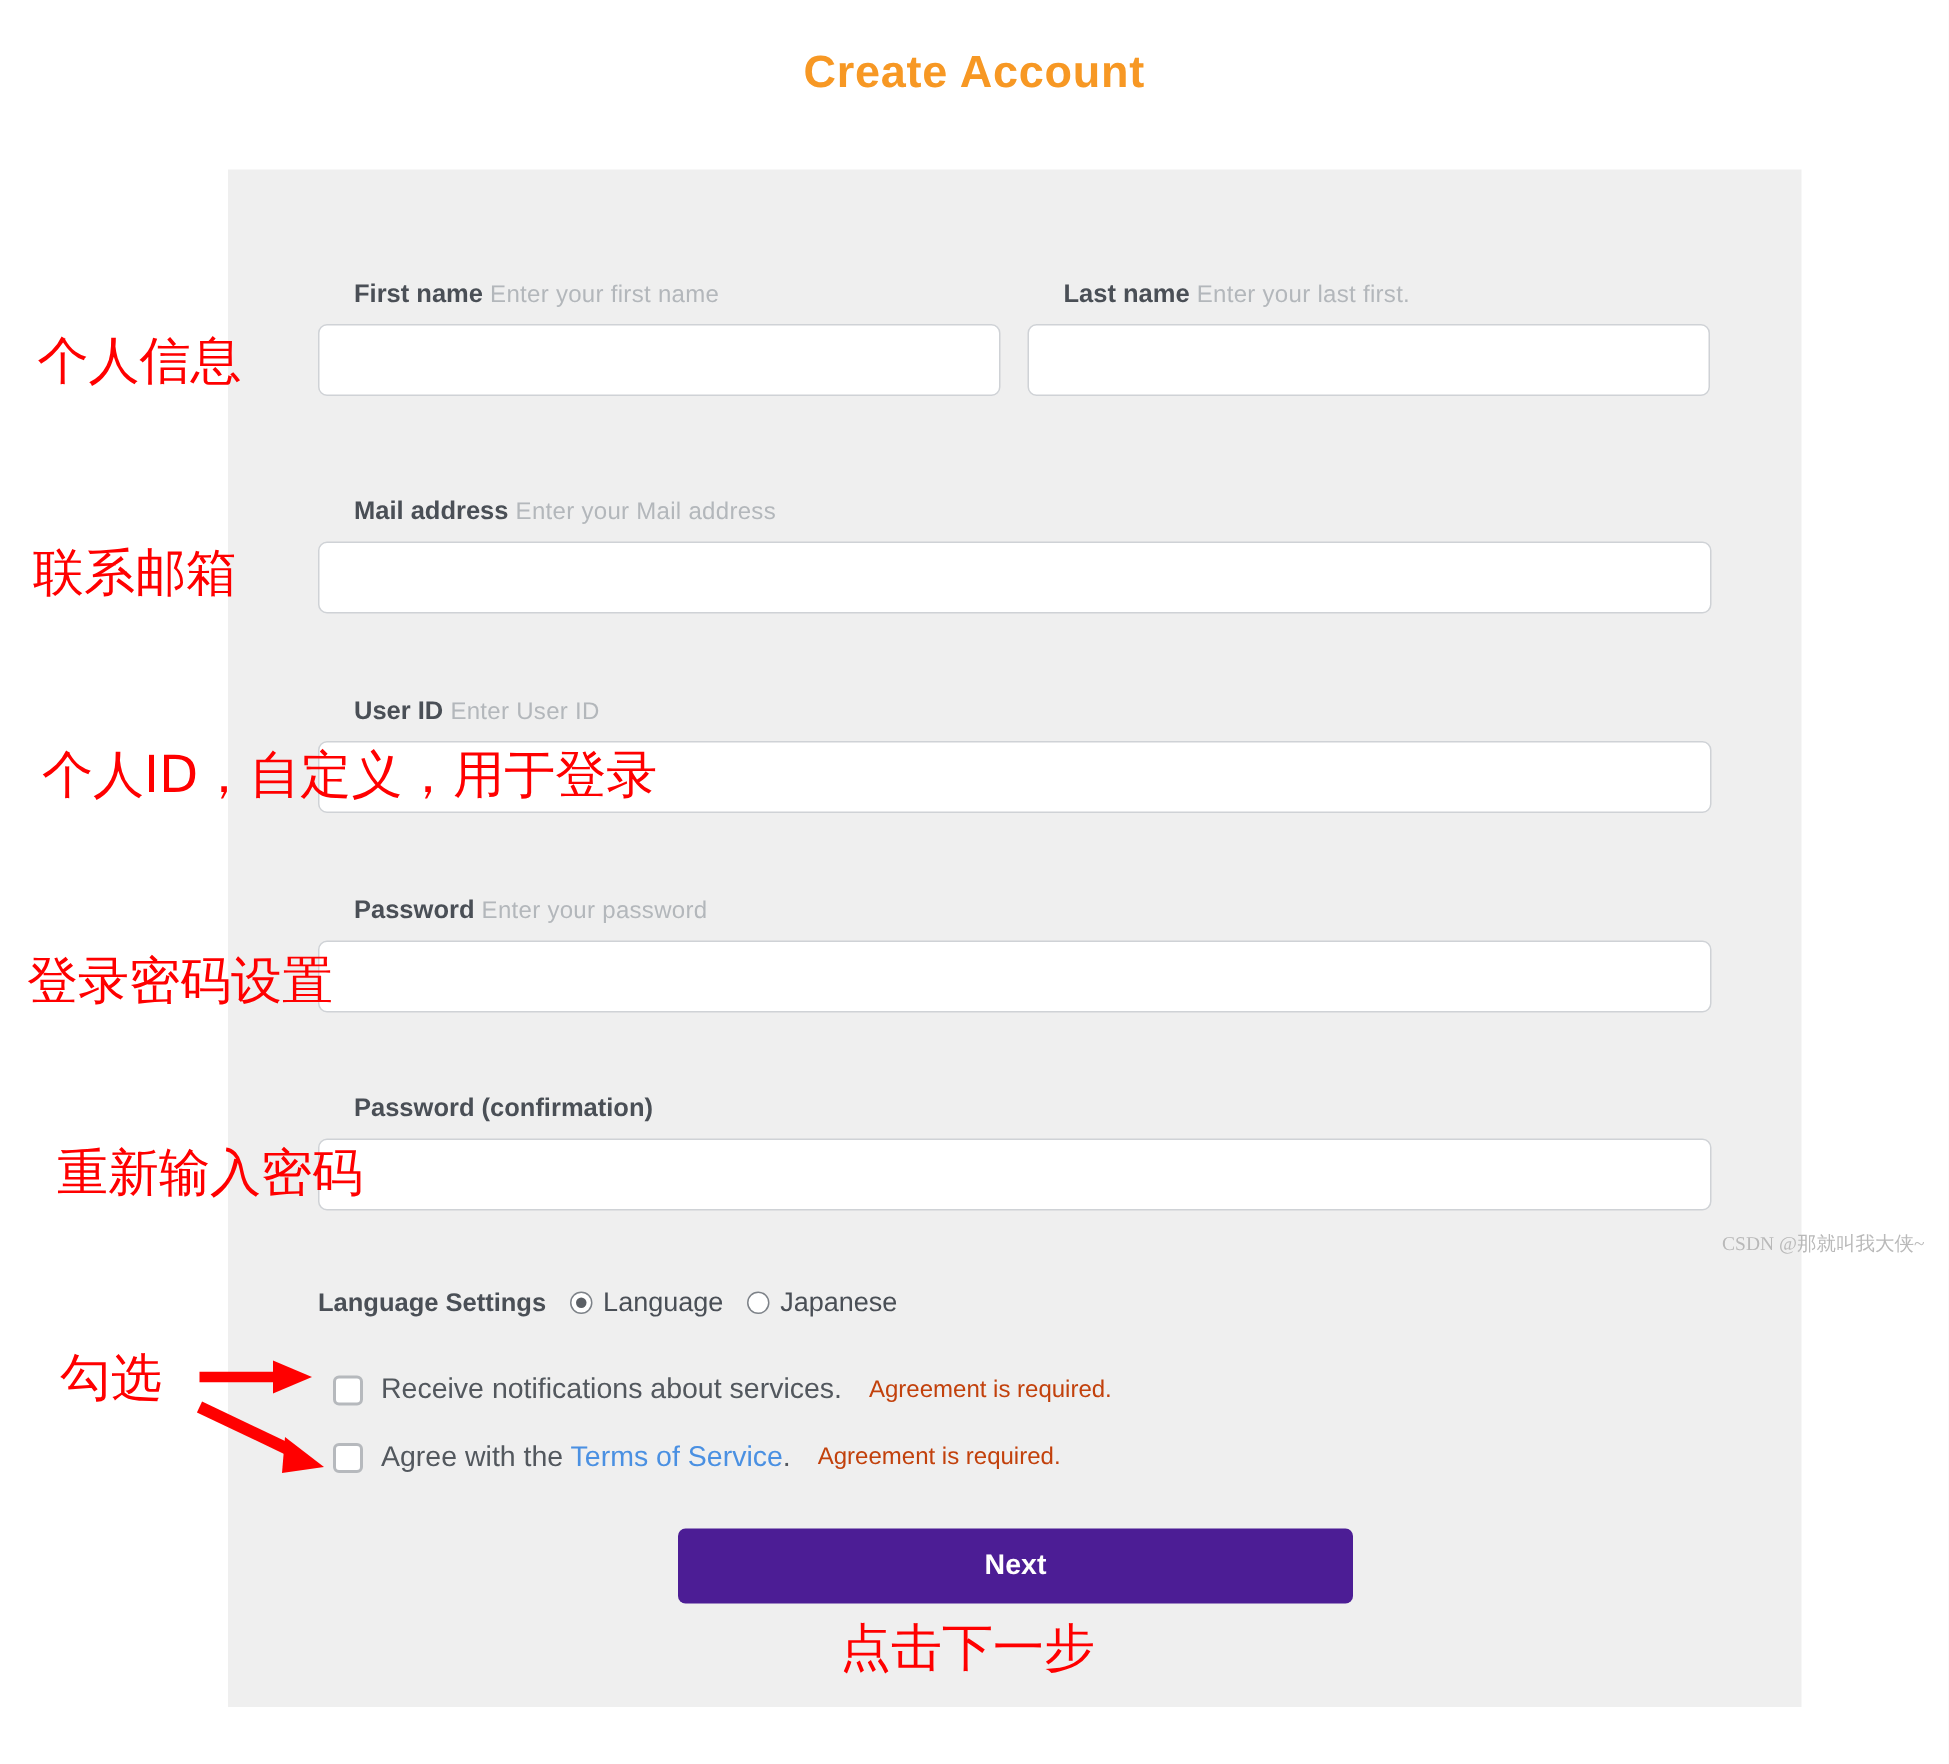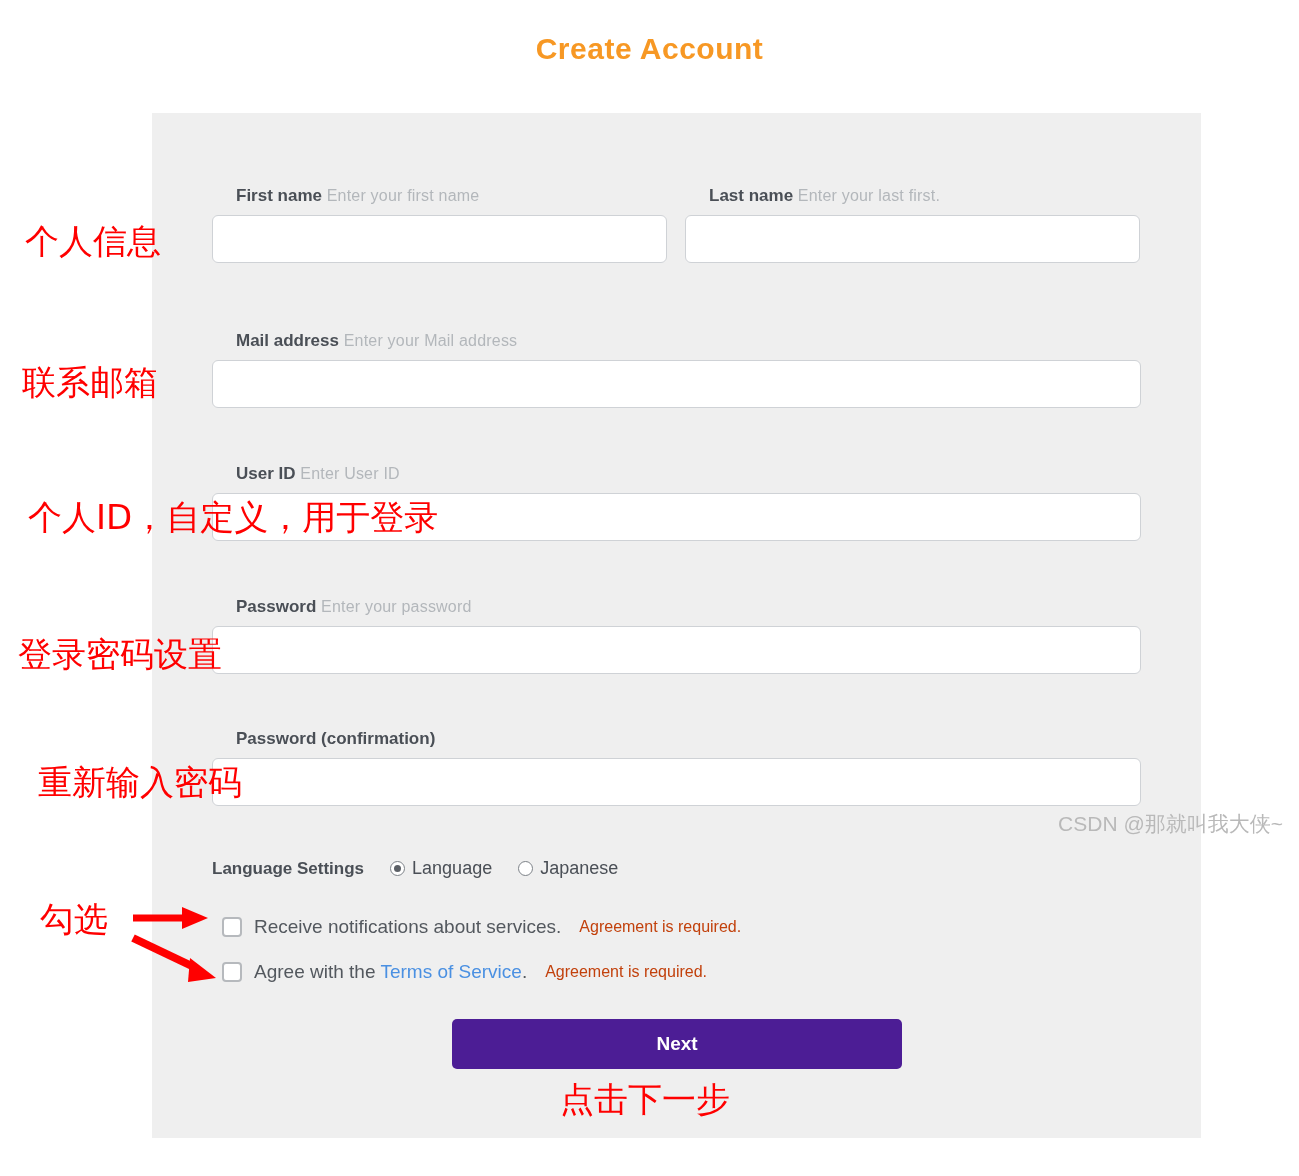--- a/index.html
+++ b/index.html
@@ -85,21 +85,21 @@
   .blk-pass   { left: 60px; top: 483px; width: 929px; }
   .blk-pass2  { left: 60px; top: 615px; width: 929px; }
 
   
   .lang-row {
     position: absolute;
     left: 60px;
     top: 745px;
     display: flex;
     align-items: center;
-    gap: 18px;
+    gap: 8px;
   }
   .lang-title {
     font-size: 17px;
     font-weight: bold;
     color: #4a4f56;
   }
   .radio-opt { display: flex; align-items: center; gap: 7px; margin-left: 8px; }
   .radio {
     width: 15px; height: 15px;
     border: 1px solid #7d8288;
@@ -186,23 +186,23 @@
     left: 0; top: 0;
     width: 1299px; height: 1176px;
     pointer-events: none;
   }
 
   
   .watermark {
     position: absolute;
     right: 16px;
     bottom: 8px;
-    font-size: 21px;
+    font-size: 13px;
     color: #b9b9b9;
-    font-family: Liberation Sans, sans-serif;
+    font-family: Liberation Serif, serif;
   }
 </style>
 </head>
 <body>
 
 <div id="page">
 
   <div class="page-title">Create Account</div>
 
   <div class="form-card">

